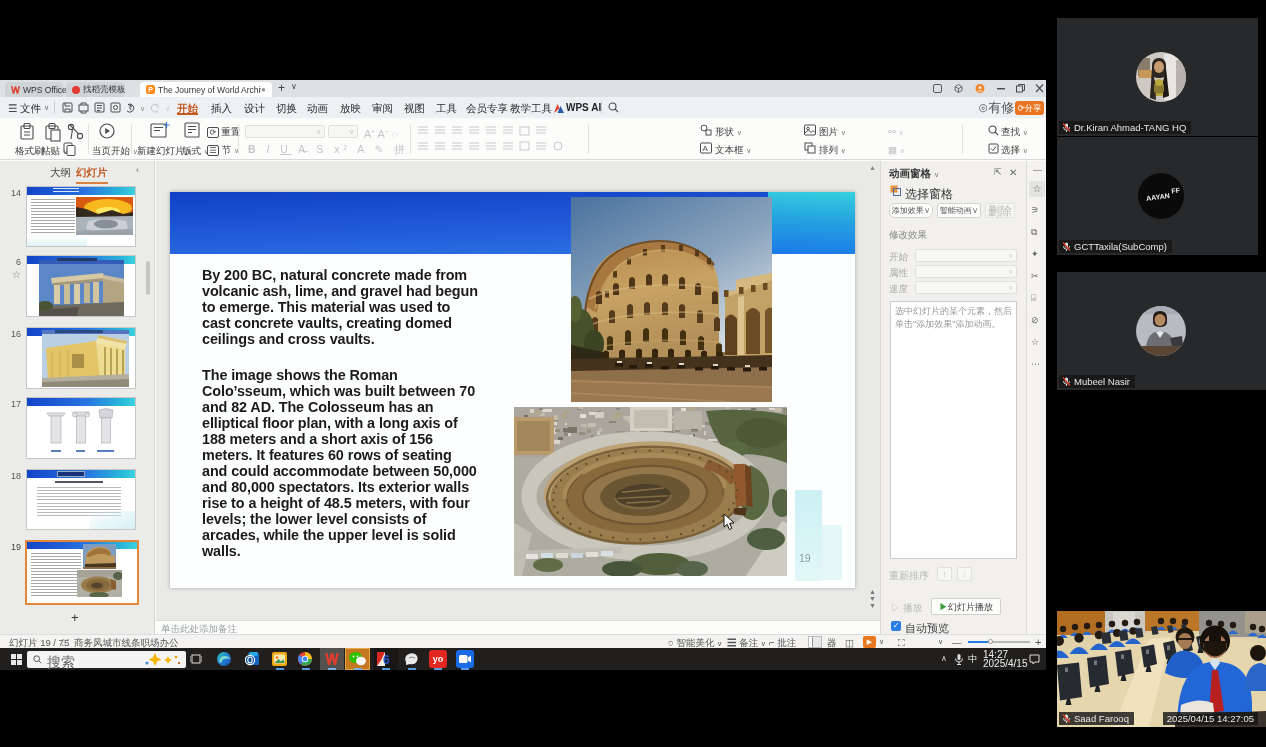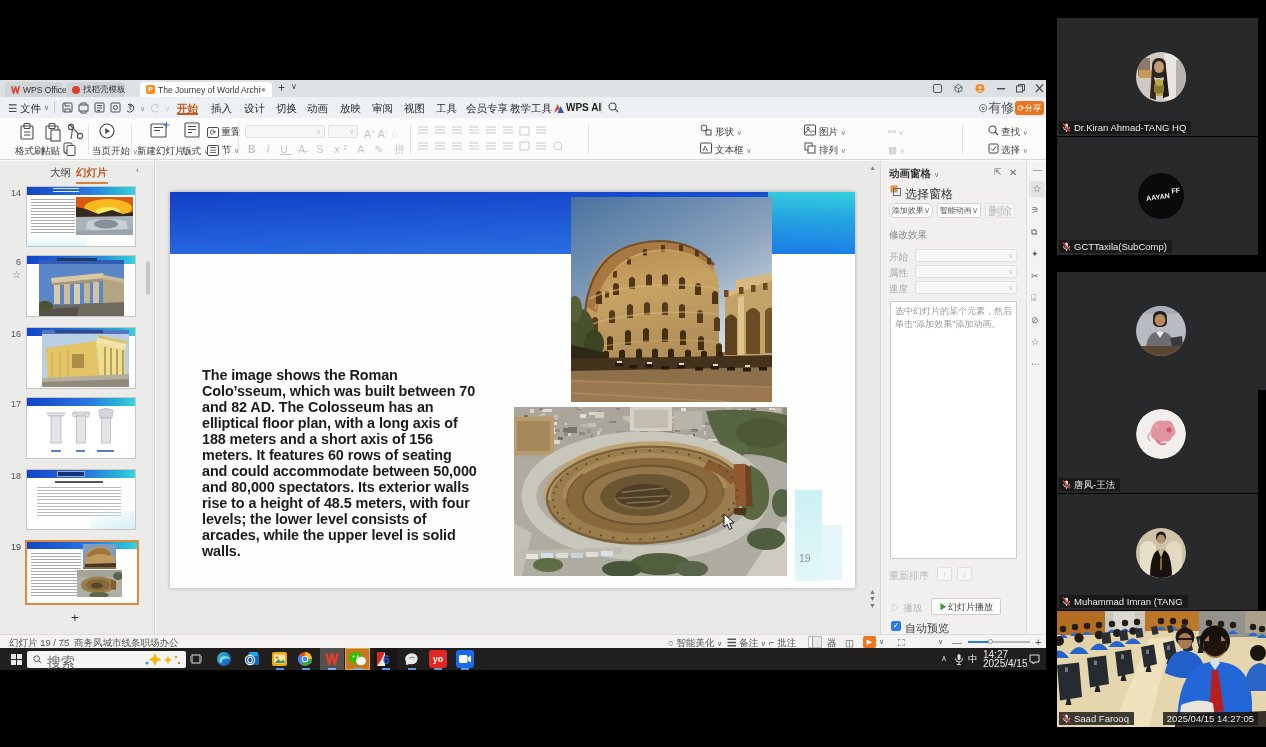--- a/index.html
+++ b/index.html
@@ -723,26 +723,30 @@
           <path d="M0 144 L108 140 L108 146 L0 152 Z" fill="#bfbcb1"></path>
           <rect x="12" y="147" width="12" height="5" fill="#e6e4de"></rect>
           <rect x="27" y="146" width="12" height="5" fill="#d2dee6"></rect>
           <rect x="42" y="146" width="12" height="5" fill="#dedbd0"></rect>
           <rect x="57" y="146" width="12" height="5" fill="#c9d4dc"></rect>
           <rect x="72" y="145" width="12" height="5" fill="#e2ded4"></rect>
           <rect x="87" y="144" width="12" height="5" fill="#d8e2e6"></rect>
         </svg>
  <div class="abs" style="left:625px;top:298px;width:27px;height:91px;background:linear-gradient(to bottom,#ccf0f4,#e2f7f8)"></div>
  <div class="abs" style="left:652px;top:333px;width:20px;height:55px;background:#e4f6f8"></div>
+ <div class="stext" style="top:75px">By 200 BC, natural concrete made from<br>volcanic ash, lime, and gravel had begun<br>to emerge. This material was used to<br>cast concrete vaults, creating domed<br>ceilings and cross vaults.</div>
  <div class="stext" style="top:175px">The image shows the Roman<br>Colo’sseum, which was built between 70<br>and 82 AD. The Colosseum has an<br>elliptical floor plan, with a long axis of<br>188 meters and a short axis of 156<br>meters. It features 60 rows of seating<br>and could accommodate between 50,000<br>and 80,000 spectators. Its exterior walls<br>rise to a height of 48.5 meters, with four<br>levels; the lower level consists of<br>arcades, while the upper level is solid<br>walls.</div>
  <span class="abs" style="left:629px;top:360px;font-size:10.5px;color:#8d99a3">19</span>
  <svg class="abs" style="left:553px;top:322px" width="12" height="17" viewBox="0 0 12 17">
           <path d="M1 0 L1 13 L4.2 10.2 L6.3 15.5 L8.8 14.4 L6.6 9.3 L11 8.8 Z" fill="#fff" stroke="#000" stroke-width="0.9"></path>
         </svg>
 </div>
+<div class="abs" style="left:156px;top:540px;width:724px;height:14px;background:#fcfcfb;border-top:1px solid #d8d8d6">
+        <span style="position:absolute;left:5px;top:2px;font-size:9.5px;color:#9aa0a5">单击此处添加备注</span>
+      </div>
 <span class="abs" style="left:869px;top:84px;font-size:7px;color:#888">▲</span>
       <span class="abs" style="left:869px;top:508px;font-size:7px;color:#777;line-height:7px">▲<br>▼<br>▼</span>
 <div class="anim">
  <span class="abs" style="left:8px;top:6px;font-size:10.5px;color:#333;font-weight:bold">动画窗格 <span style="font-weight:normal;font-size:7px;color:#777">∨</span></span>
  <span class="abs" style="left:113px;top:6px;font-size:9px;color:#666">⇱</span>
  <span class="abs" style="left:128px;top:6px;font-size:10px;color:#666">✕</span>
  <svg class="abs" style="left:9px;top:24px" width="11" height="11" viewBox="0 0 11 11">
           <rect x="0.5" y="0.5" width="7" height="7" fill="#e8913f"></rect>
           <rect x="3.5" y="3.5" width="7" height="7" fill="none" stroke="#4a6f9e"></rect>
         </svg>
@@ -957,52 +961,20 @@
 <path d="M10 42 Q11 26 24 25 Q37 26 39 42 Z" fill="#6e6e72"></path>
 <path d="M20 26 L24 32 L28 26 L24 25 Z" fill="#e8e8ea"></path>
 <rect x="0" y="40" width="50" height="10" fill="#5a4632"></rect>
 <path d="M34 32 L46 30 L47 40 L36 40 Z" fill="#3a3a3e"></path>
 </svg></div>
         <div class="nlabel"><svg width="9" height="10" viewBox="0 0 9 10" style="margin-right:3px;flex:none">
             <rect x="3" y="0.5" width="3" height="5" rx="1.5" fill="#e8e8e8"></rect>
             <path d="M1.5 4 Q1.5 7.2 4.5 7.2 Q7.5 7.2 7.5 4 M4.5 7.2 L4.5 9" stroke="#e8e8e8" stroke-width="0.9" fill="none"></path>
             <path d="M1 0.5 L8 8.5" stroke="#d83a2a" stroke-width="1.3"></path>
           </svg>Mubeel Nasir</div>
-      </div>
-      <div class="tile" style="top:357px;height:118px;width:201px">
-        <div class="avatar"><svg width="50" height="50" viewBox="0 0 50 50">
-<circle cx="25" cy="25" r="25" fill="#f2efec"></circle>
-<path d="M16 18 Q20 10 28 12 Q36 10 38 18 Q42 24 36 28 Q34 34 28 32 Q22 36 18 30 Q12 26 16 18 Z" fill="#e08898" opacity="0.9"></path>
-<path d="M20 30 Q24 38 30 34" stroke="#d87888" stroke-width="2" fill="none"></path>
-<circle cx="33" cy="21" r="2.5" fill="#c85868"></circle>
-            <circle cx="21" cy="17" r="2" fill="#e8a0ac"></circle>
-<path d="M14 24 Q10 28 14 32" stroke="#e0a0aa" stroke-width="1.5" fill="none"></path>
-</svg></div>
-        <div class="nlabel"><svg width="9" height="10" viewBox="0 0 9 10" style="margin-right:3px;flex:none">
-            <rect x="3" y="0.5" width="3" height="5" rx="1.5" fill="#e8e8e8"></rect>
-            <path d="M1.5 4 Q1.5 7.2 4.5 7.2 Q7.5 7.2 7.5 4 M4.5 7.2 L4.5 9" stroke="#e8e8e8" stroke-width="0.9" fill="none"></path>
-            <path d="M1 0.5 L8 8.5" stroke="#d83a2a" stroke-width="1.3"></path>
-          </svg>唐风-王法</div>
-      </div>
-      <div class="tile" style="top:476px;height:116px;width:201px">
-        <div class="avatar"><svg width="50" height="50" viewBox="0 0 50 50">
-<rect width="50" height="50" fill="#cec2a8"></rect>
-<path d="M4 50 L4 18 Q12 8 20 18 L20 50 Z" fill="#e8dfc8"></path>
-<path d="M30 50 L30 18 Q38 8 46 18 L46 50 Z" fill="#e4dac2"></path>
-<ellipse cx="25" cy="9" rx="5" ry="5.5" fill="#1c1612"></ellipse>
-<ellipse cx="25" cy="11" rx="4" ry="4.5" fill="#b8916a"></ellipse>
-<path d="M14 50 Q14 22 25 21 Q36 22 36 50 Z" fill="#14110e"></path>
-<path d="M22 22 L25 30 L28 22 L26 21 L24 21 Z" fill="#c8b890"></path>
-<path d="M24 30 L26 30 L26 42 L24 42 Z" fill="#8a6a2a"></path>
-</svg></div>
-        <div class="nlabel"><svg width="9" height="10" viewBox="0 0 9 10" style="margin-right:3px;flex:none">
-            <rect x="3" y="0.5" width="3" height="5" rx="1.5" fill="#e8e8e8"></rect>
-            <path d="M1.5 4 Q1.5 7.2 4.5 7.2 Q7.5 7.2 7.5 4 M4.5 7.2 L4.5 9" stroke="#e8e8e8" stroke-width="0.9" fill="none"></path>
-            <path d="M1 0.5 L8 8.5" stroke="#d83a2a" stroke-width="1.3"></path>
-          </svg>Muhammad Imran (TANG</div>
       </div>
       <div class="tile" style="top:593px;height:116px;width:209px;overflow:hidden">
         <svg class="abs" style="left:0;top:0" width="209" height="116" viewBox="0 0 209 116">
           <rect width="209" height="116" fill="#e2d2aa"></rect>
           <rect x="0" y="0" width="52" height="24" fill="#b36d22"></rect>
           <rect x="48" y="0" width="42" height="22" fill="#c9c7c0"></rect>
           <rect x="56" y="1" width="22" height="19" fill="#dad8d0"></rect>
           <rect x="88" y="0" width="58" height="20" fill="#bb7628"></rect>
           <rect x="142" y="0" width="67" height="26" fill="#93928c"></rect>
           <rect x="188" y="0" width="21" height="22" fill="#aaa08c"></rect>

